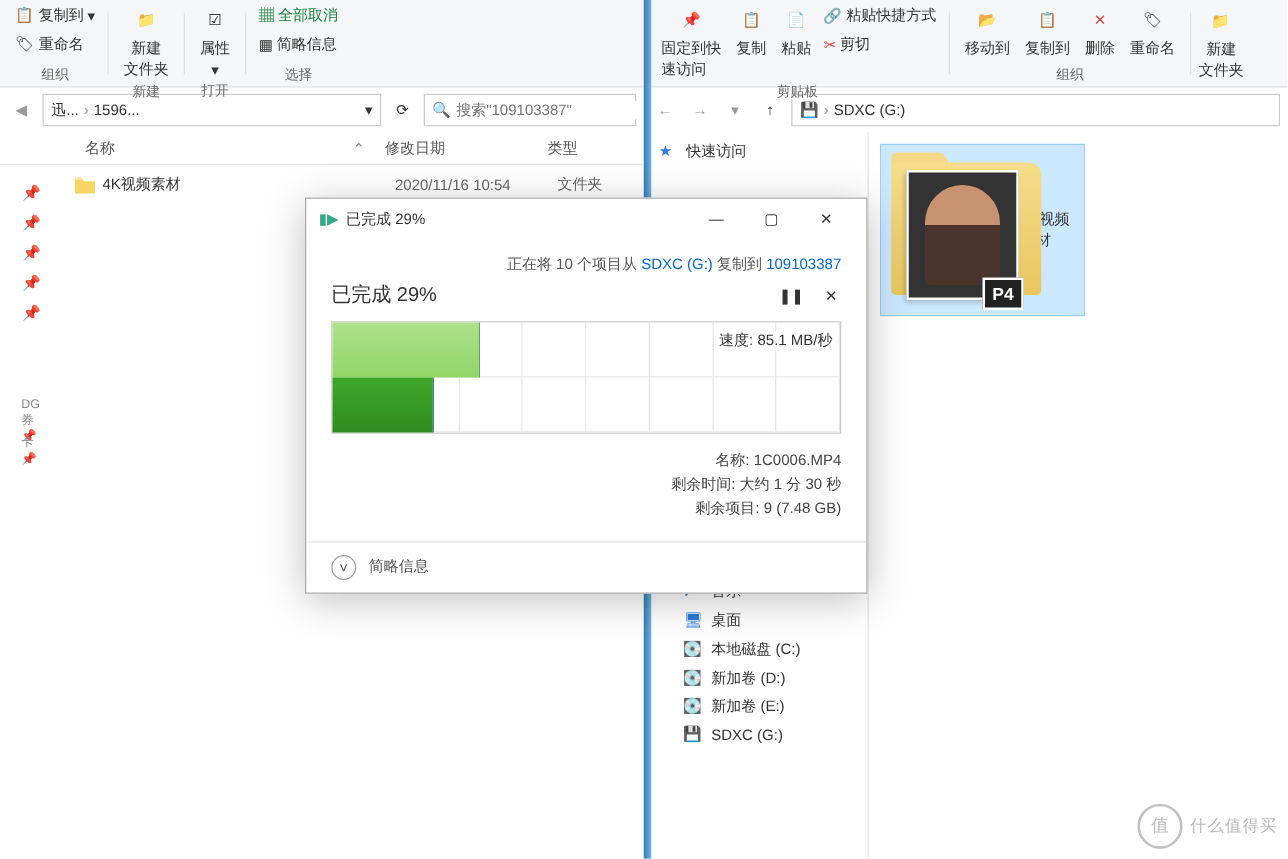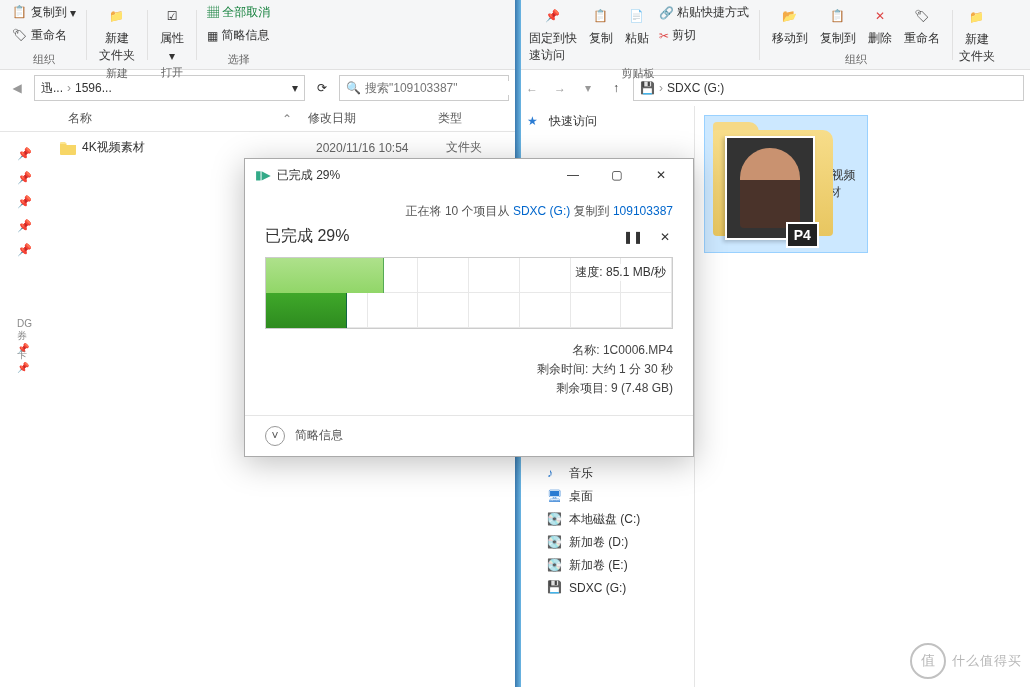--- a/index.html
+++ b/index.html
@@ -46,21 +46,21 @@
 .dlg-ctrl { display: flex; }
 .dlg-ctrl span { width: 44px; height: 30px; display: flex; align-items: center; justify-content: center; cursor: pointer; }
 .dlg-body { padding: 12px 20px 16px; text-align: right; }
 .dlg-desc { color: #555; }
 .dlg-desc a { color: #0066cc; text-decoration: none; }
 .dlg-status-row { display: flex; align-items: center; justify-content: space-between; margin: 6px 0 10px; }
 .dlg-status { font-size: 16px; color: #333; }
 .dlg-actions { display: flex; gap: 16px; }
 .dlg-act { width: 16px; height: 16px; cursor: pointer; display: flex; align-items: center; justify-content: center; }
 
-.chart { border: 1px solid #ccc; position: relative; height: 72px; }
+.chart { border: 1px solid #ccc; position: relative; height: 90px; }
 .chart-grid { position: absolute; inset: 0; display: grid; grid-template-columns: repeat(8,1fr); grid-template-rows: repeat(2,1fr); }
 .chart-grid div { border-right: 1px solid #e8e8e8; border-bottom: 1px solid #e8e8e8; }
 .bar-top { position: absolute; left: 0; top: 0; height: 50%; background: linear-gradient(#aee18b,#91d668); border-right: 1px solid #5a5; }
 .bar-bot { position: absolute; left: 0; top: 50%; height: 50%; background: linear-gradient(#3fa82a,#2e8b1f); border-right: 1px solid #164; }
 .speed-label { position: absolute; right: 6px; top: 6px; font-size: 12px; color: #333; background: rgba(255,255,255,0.8); }
 
 .dlg-info { margin-top: 12px; line-height: 1.6; color: #444; }
 .dlg-footer { border-top: 1px solid #e5e5e5; padding: 10px 20px; display: flex; align-items: center; gap: 10px; color: #555; }
 .chev-circle { width: 20px; height: 20px; border: 1px solid #999; border-radius: 50%; display: flex; align-items: center; justify-content: center; cursor: pointer; }
 

